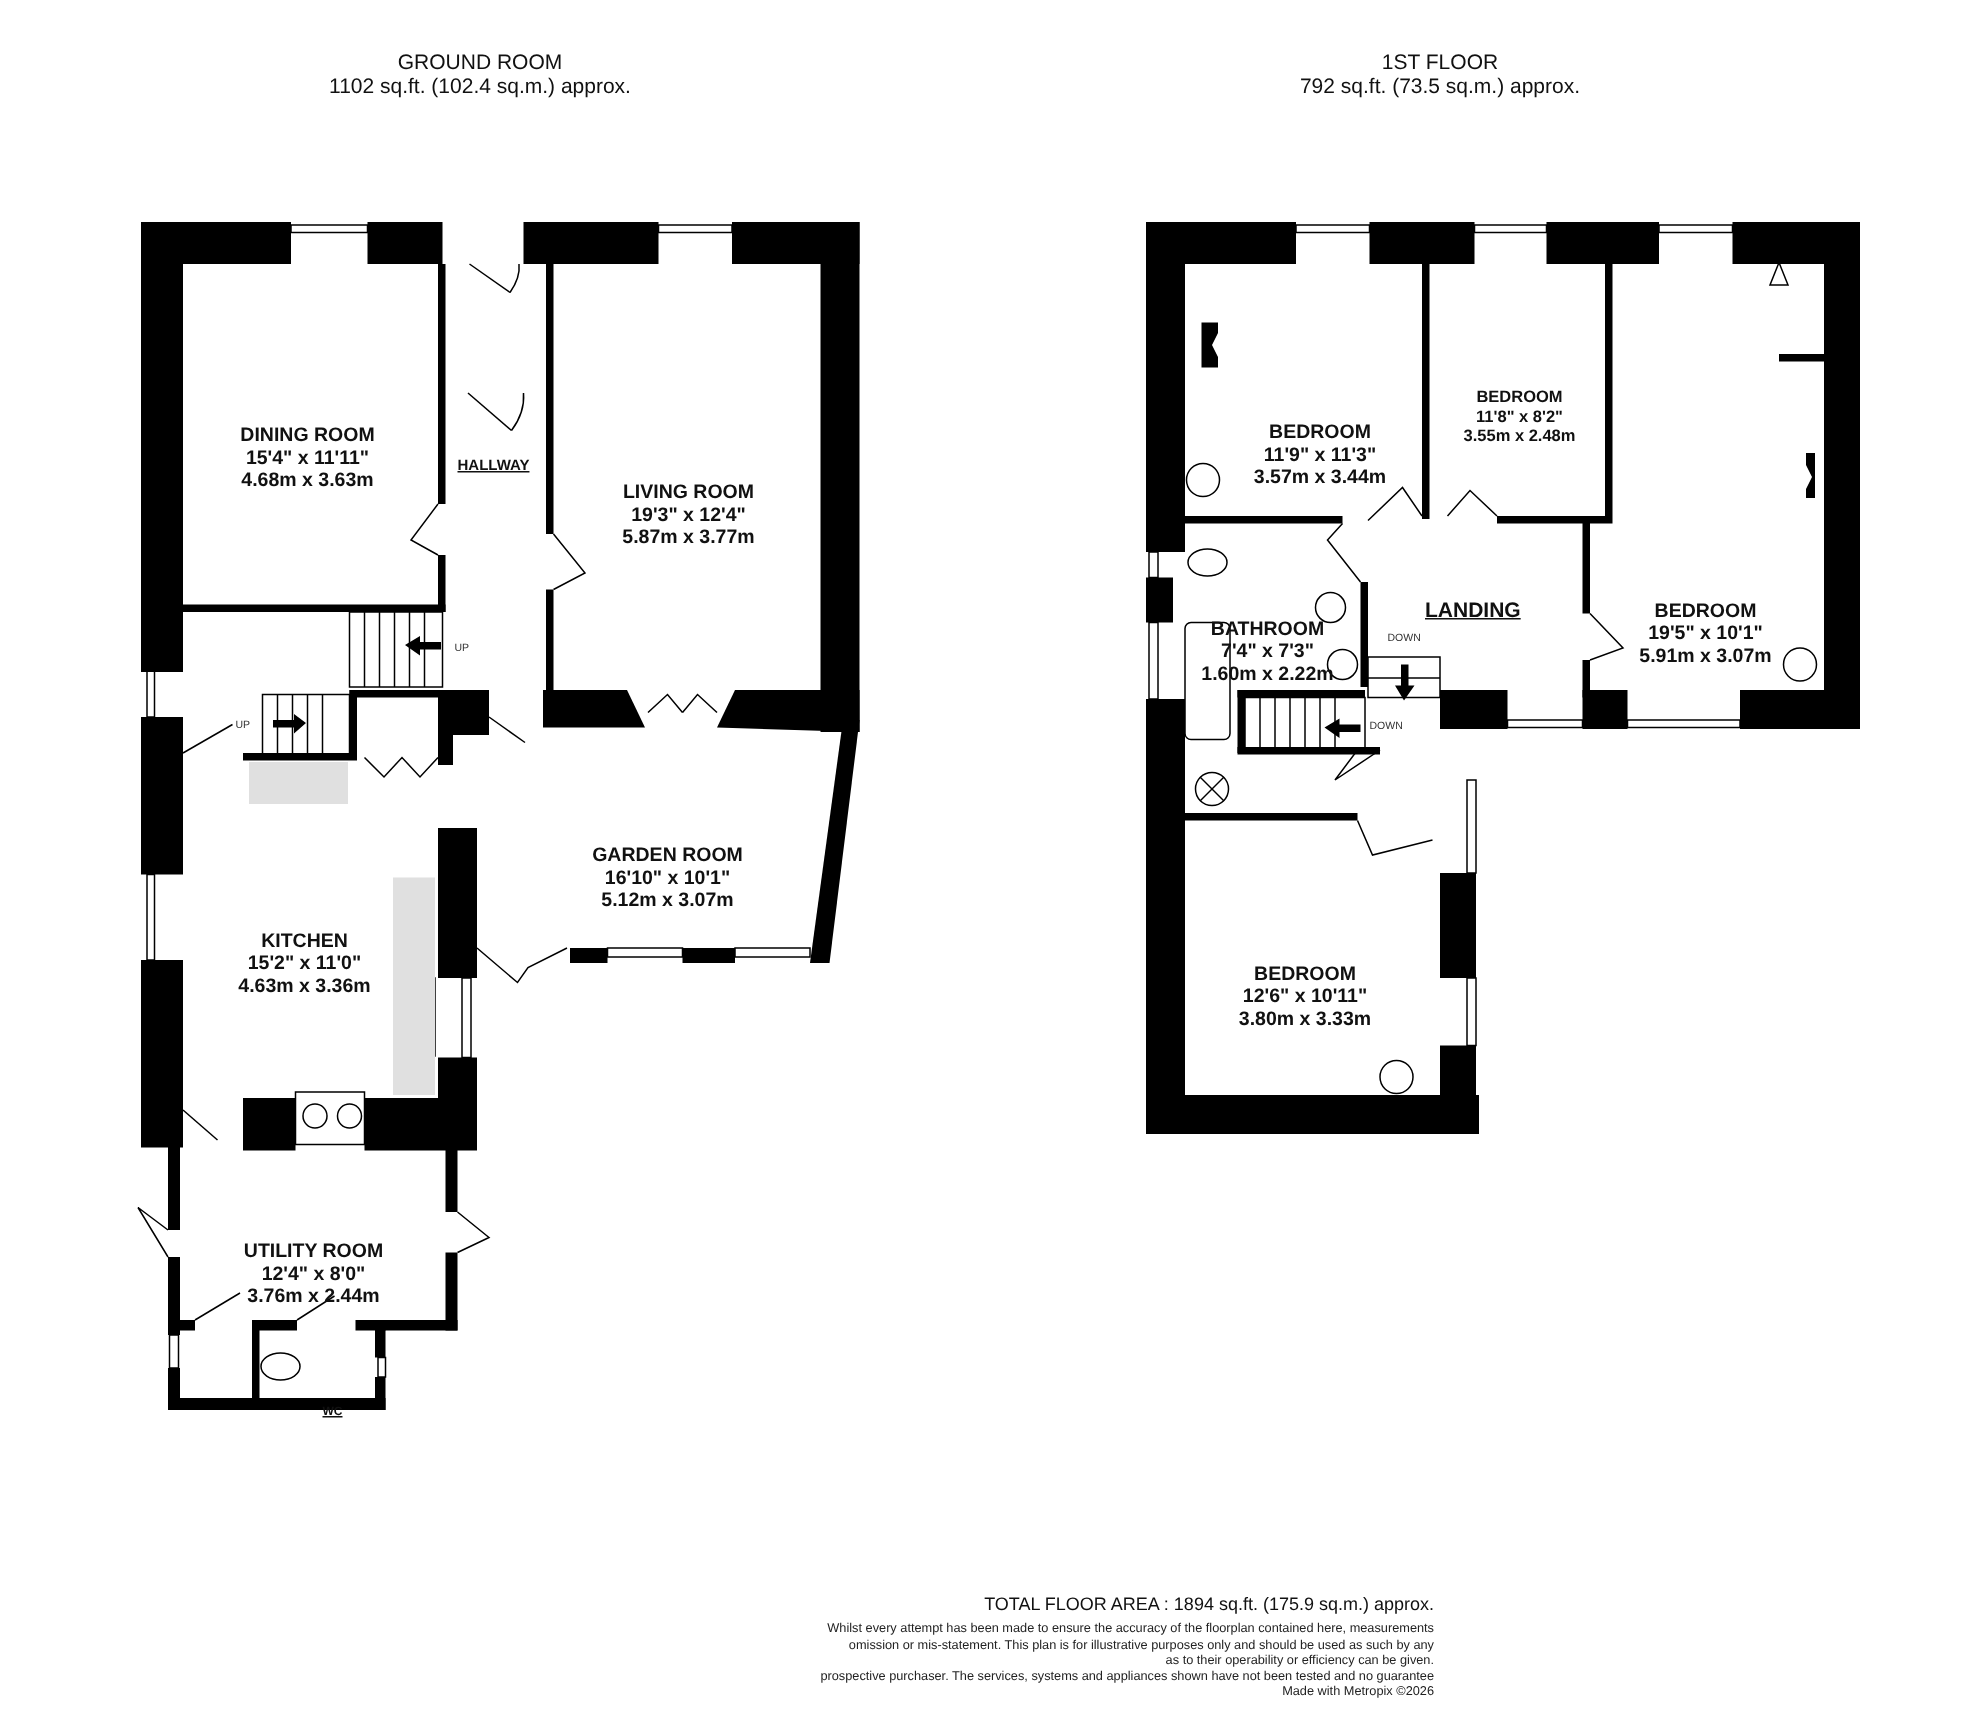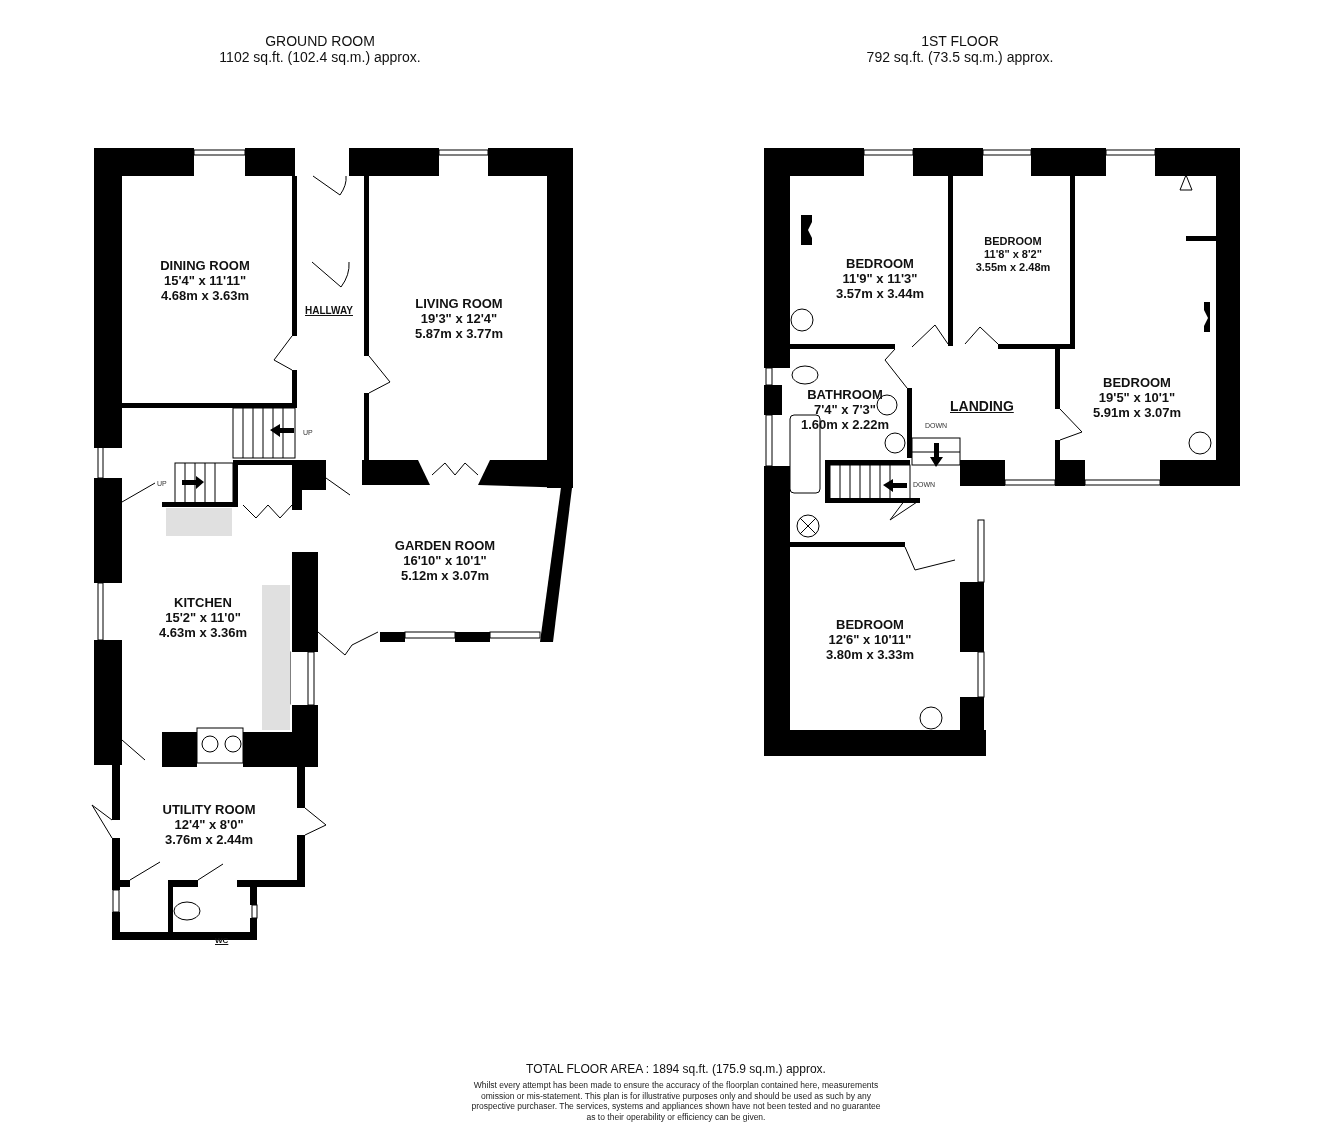--- a/index.html
+++ b/index.html
@@ -1,26 +1,26 @@
 <!DOCTYPE html>
 <html><head>
 <meta charset="utf-8">
 <style>
   html, body { margin:0; padding:0; background:#ffffff; }
   body { width:1320px; height:1142px; position:relative; overflow:hidden; font-family:"Liberation Sans", sans-serif; color:#111; }
   .floor-heading { position:absolute; text-align:center; font-size:14px; line-height:16px; color:#111; }
   .floor-heading .t { display:block; }
   svg.plan { position:absolute; left:0; top:0; }
-  .room-label { position:absolute; text-align:center; font-weight:bold; font-size:13px; line-height:15px; color:#111; white-space:nowrap; transform:translateX(-50%); }
+  .room-label { position:absolute; text-align:center; font-weight:bold; font-size:13px; line-height:15px; color:#111; white-space:nowrap; transform:translateX(-50%);margin-top:24px; }
   .room-label .name { display:block; }
   .room-label .dim { display:block; }
   .room-label.small { font-size:11px; line-height:13px; }
   .tiny { position:absolute; font-size:7px; color:#333; white-space:nowrap; }
   .hall-label { position:absolute; font-weight:bold; font-size:10px; color:#111;text-decoration:underline; }
-  .footer { position:absolute; left:376px; width:600px; text-align:center; }
+  .footer { position:absolute; left:356px; width:600px; text-align:right; }
   .footer .total { font-size:12px; color:#111; margin-bottom:4px; }
   .footer .disc { font-size:8.5px; line-height:10.5px; color:#222; }
 </style>
 </head>
 <body>
 
 <div class="floor-heading" style="left:190px; top:33px; width:260px;">
   <span class="t">GROUND ROOM</span>
   <span class="t">1102 sq.ft. (102.4 sq.m.) approx.</span>
 </div>
@@ -277,16 +277,17 @@
 </div>
 <div class="hall-label" style="left:950px; top:398px; font-size:14px;">LANDING</div>
 <div class="tiny" style="left:925px; top:422px;">DOWN</div>
 <div class="tiny" style="left:913px; top:481px;">DOWN</div>
 
 <div class="footer" style="top:1062px;">
   <div class="total">TOTAL FLOOR AREA : 1894 sq.ft. (175.9 sq.m.) approx.</div>
   <div class="disc">
     <div>Whilst every attempt has been made to ensure the accuracy of the floorplan contained here, measurements</div>
     <div>omission or mis-statement. This plan is for illustrative purposes only and should be used as such by any</div>
+    <div>as to their operability or efficiency can be given.</div>
     <div>prospective purchaser. The services, systems and appliances shown have not been tested and no guarantee</div>
-    <div>as to their operability or efficiency can be given.</div>
+    <div>Made with Metropix ©2026</div>
   </div>
 </div>
 
 </body></html>

